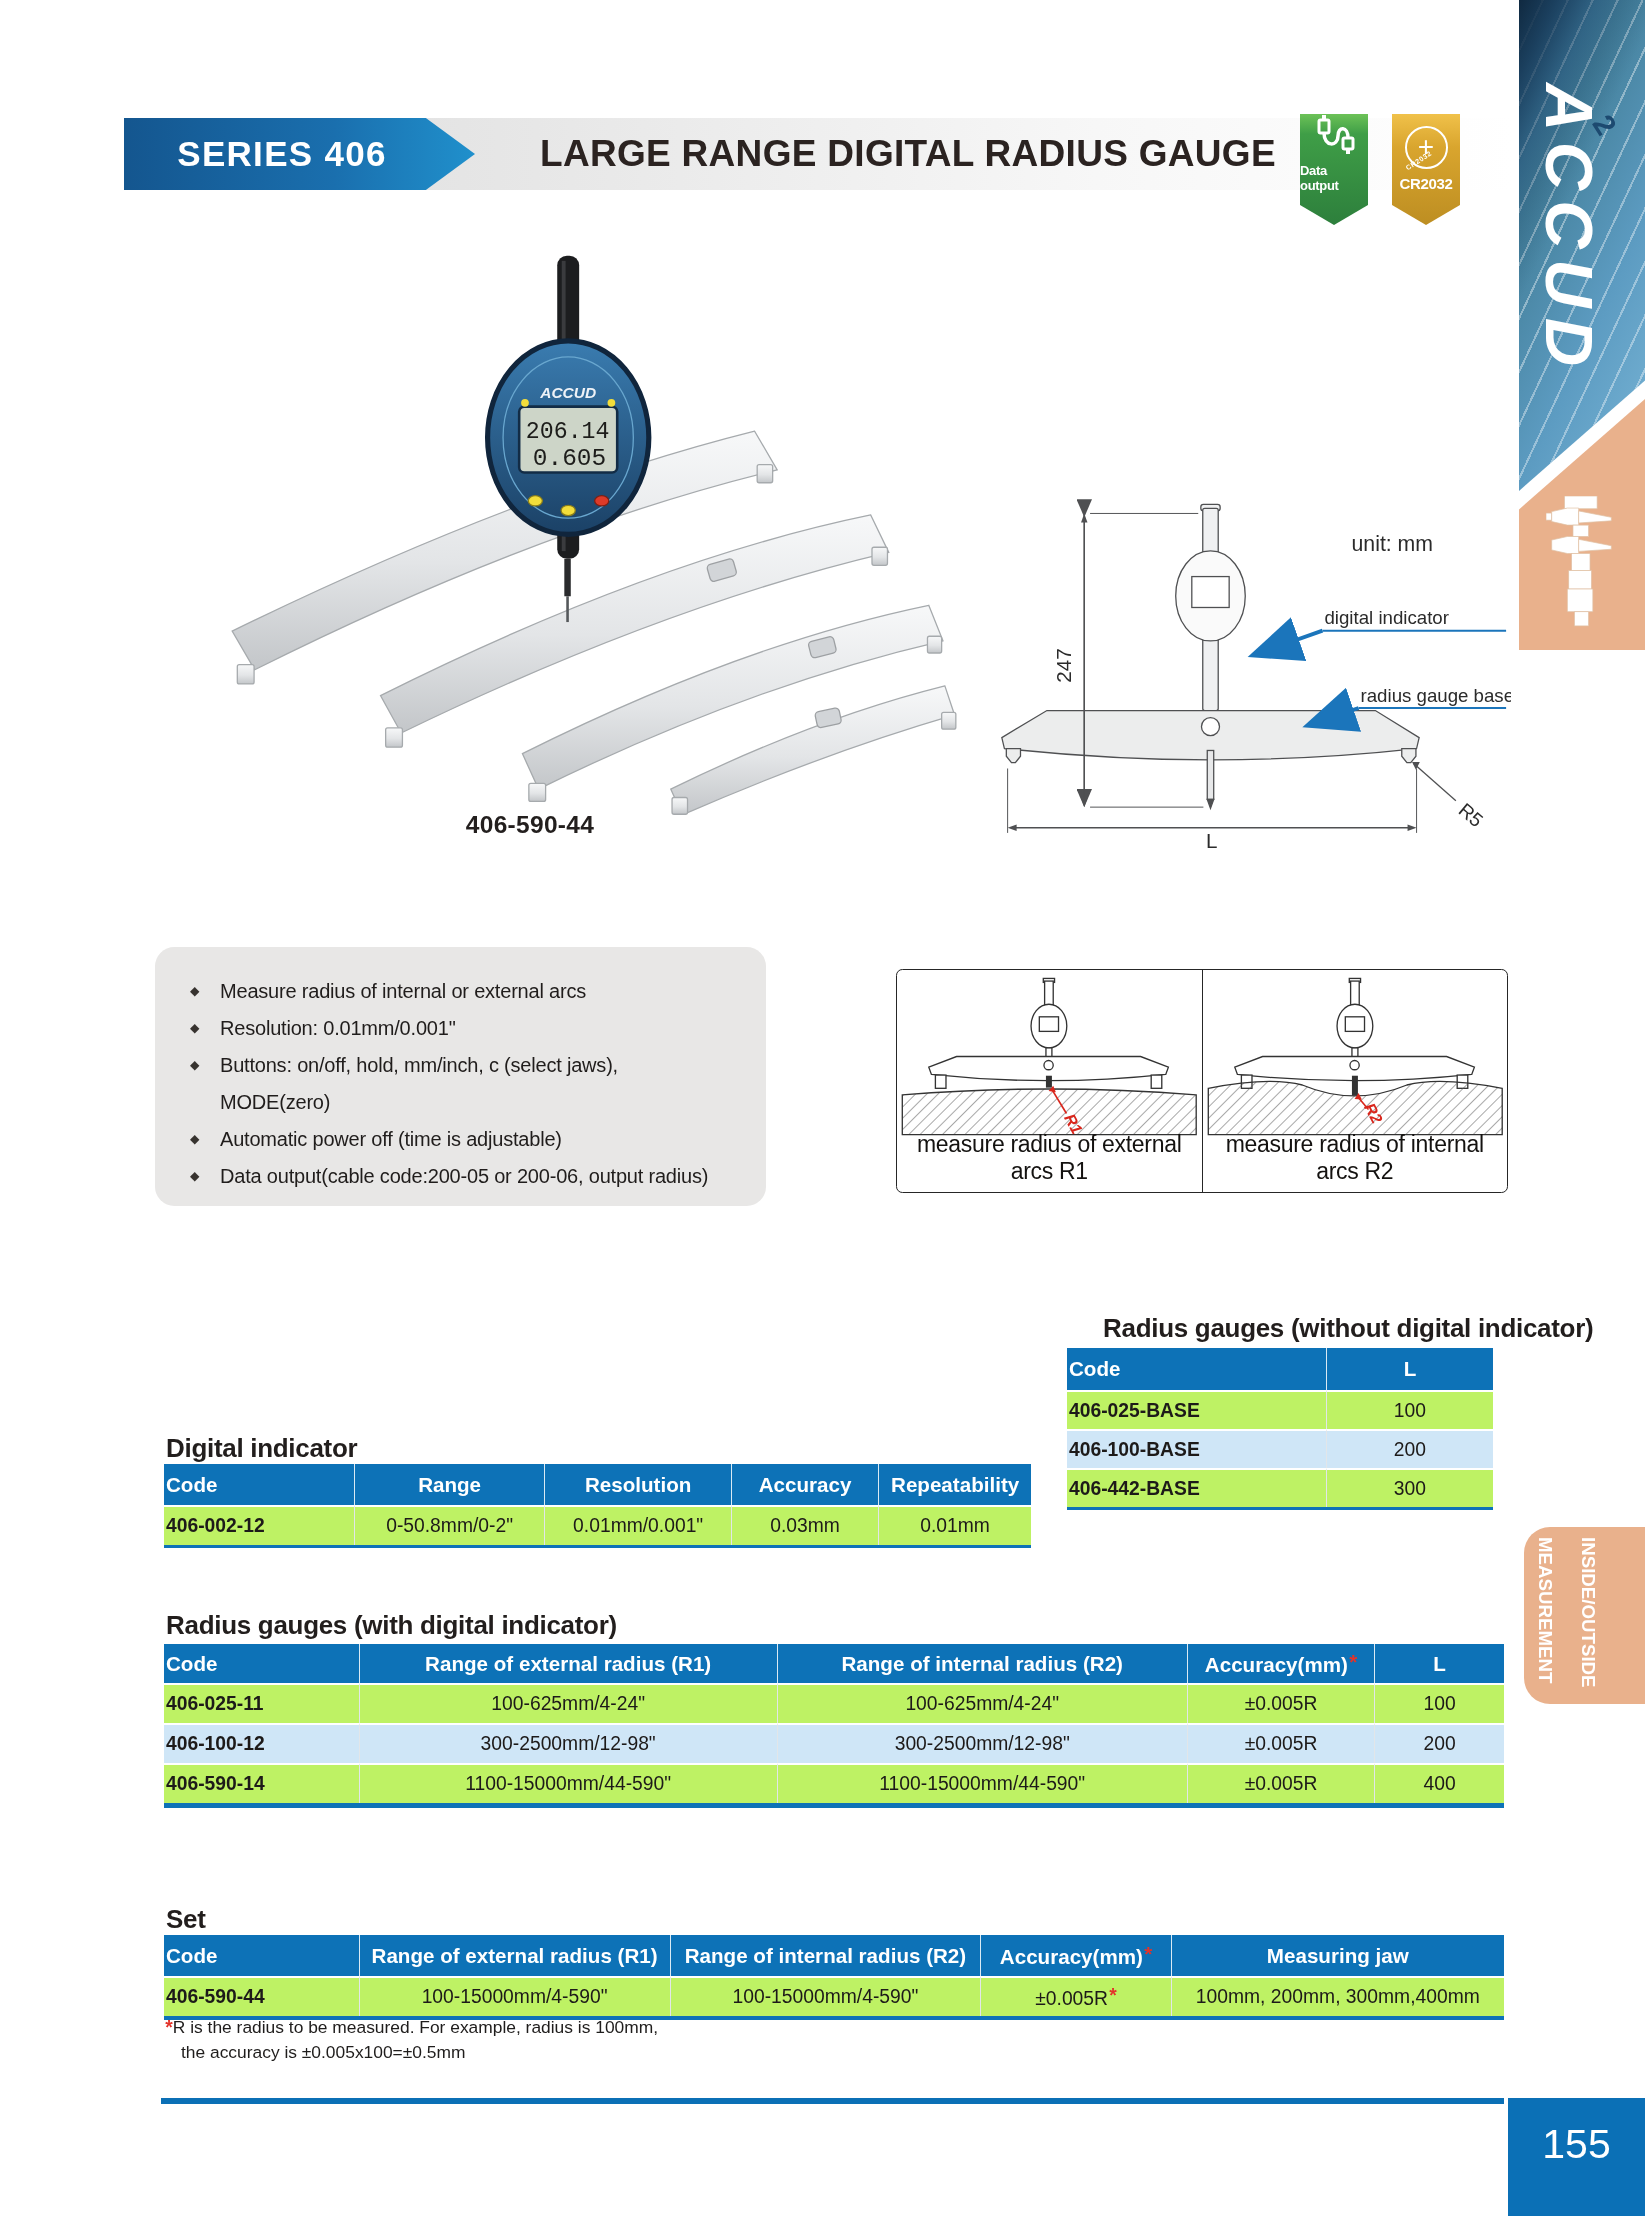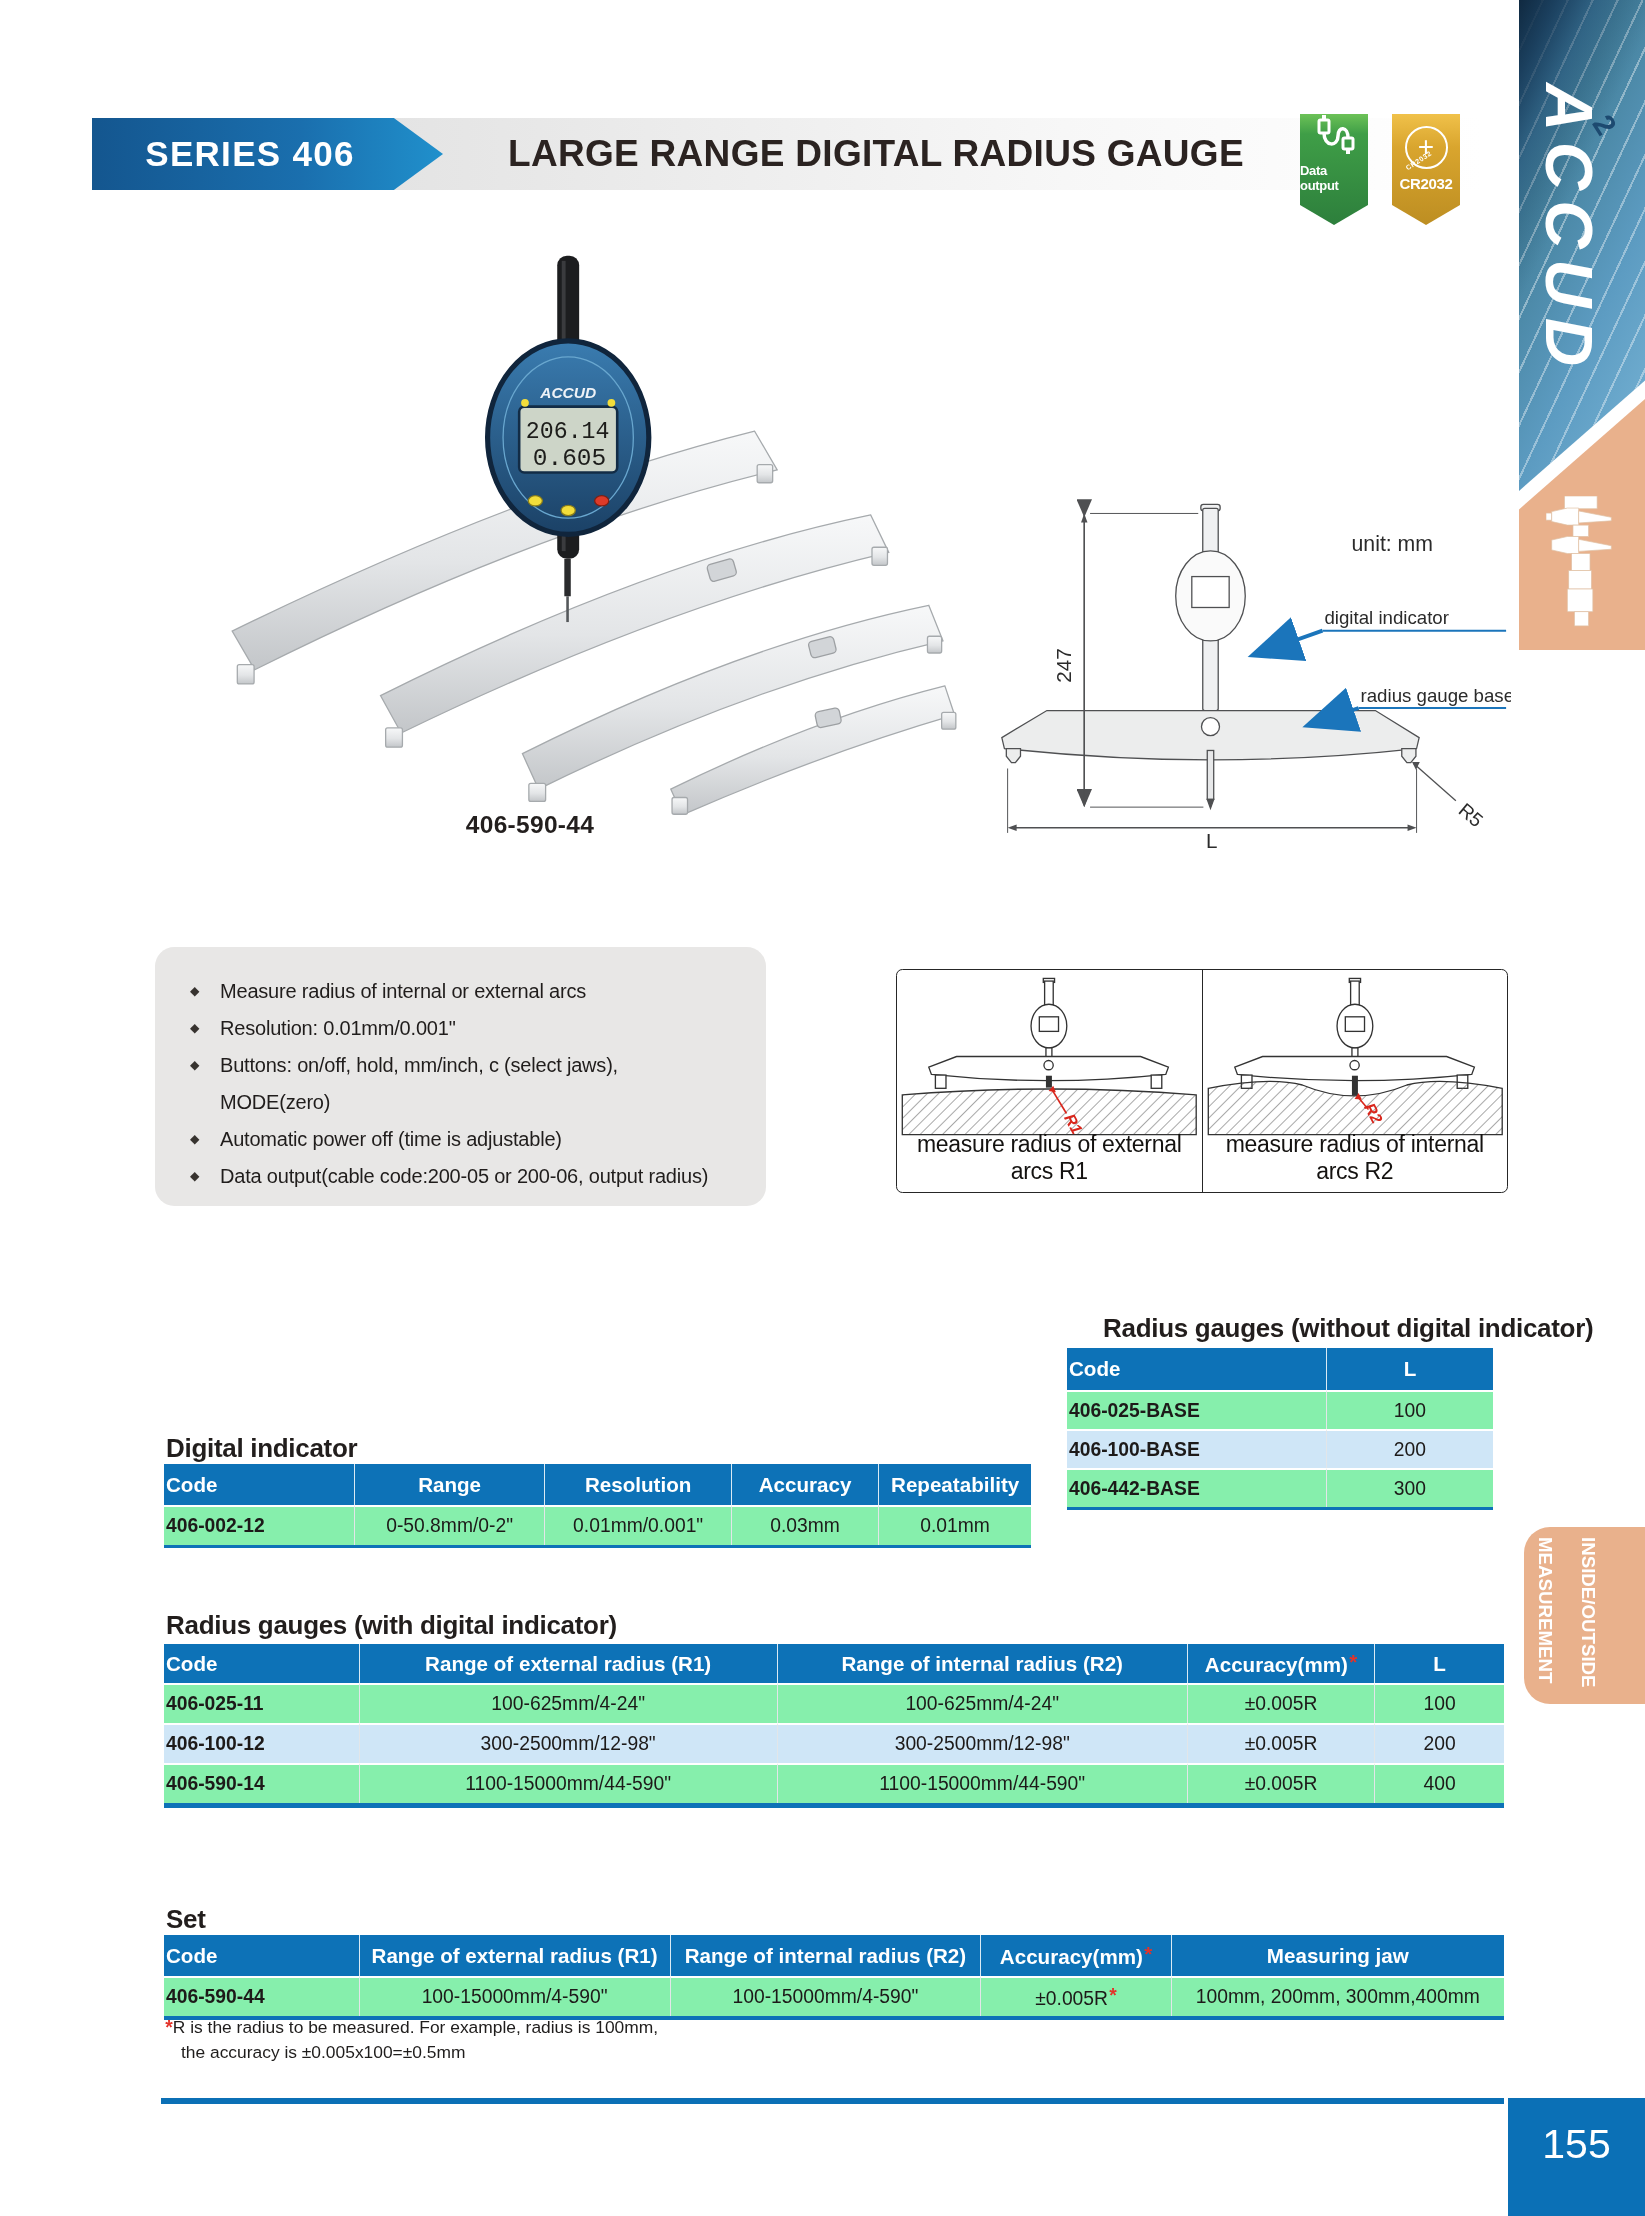--- a/index.html
+++ b/index.html
@@ -1,20 +1,20 @@
 <!DOCTYPE html>
 <html style="font-size:10.3px"><head>
 <meta charset="utf-8">
 <style>
   html,body{margin:0;padding:0;background:#fff;}
   .page{position:relative;width:1645px;height:2216px;background:#fff;overflow:hidden;
         font-family:"Liberation Sans",sans-serif;color:#1f1c1b;}
 
   
-  .series-band{position:absolute;left:92px;top:118px;width:1390px;height:72px;
+  .series-band{position:absolute;left:124px;top:118px;width:1390px;height:72px;
     background:linear-gradient(90deg,#dcdcdc 0%,#e9e9e9 35%,#f7f7f7 70%,#ffffff 100%);}
   .series-arrow{position:absolute;left:0;top:0;width:351px;height:72px;
     clip-path:polygon(0 0,86% 0,100% 50%,86% 100%,0 100%);
     background:linear-gradient(90deg,#14568f 0%,#1a6fae 60%,#2090cc 100%);
     display:flex;align-items:center;justify-content:center;padding-right:35px;box-sizing:border-box;}
   .series-arrow span{color:#fff;font-size:35px;font-weight:bold;letter-spacing:1.3px;}
   .series-title{position:absolute;left:416px;top:0;height:72px;line-height:72px;
     font-size:37px;font-weight:bold;color:#2b2321;letter-spacing:0.3px;white-space:nowrap;}
 
   
@@ -78,21 +78,21 @@
   .panel{flex:1;position:relative;}
   .panel.first{border-right:1.9px solid #262626;}
   .panel svg{position:absolute;top:1.3px;left:0;width:100%;height:181px;}
   .panel .cap{position:absolute;bottom:7px;width:100%;text-align:center;font-size:23px;
     color:#141210;letter-spacing:-0.3px;}
 
   
   .tbl-title{position:absolute;font-size:26px;font-weight:bold;color:#221e1d;letter-spacing:-0.3px;}
   .tbl{position:absolute;border-collapse:separate;border-spacing:0;table-layout:fixed;}
   .tbl th{background:#0d72b7;color:#fff;font-size:20.6px;font-weight:bold;}
-  .tbl td{font-size:19.3px;color:#1d1a19;background:#86efac;}
+  .tbl td{font-size:19.3px;color:#1d1a19;background:#bef264;}
   .tbl tbody tr:nth-child(even) td{background:#cfe6f7;}
   .tbl th:first-child,.tbl td:first-child{text-align:left;padding-left:2px;}
   .tbl td:first-child{font-weight:bold;}
   .tbl th:not(:first-child),.tbl td:not(:first-child){text-align:center;}
   .tbl th:not(:last-child){border-right:1.3px solid rgba(255,255,255,.85);}
   .tbl td:not(:last-child){border-right:1.3px solid #e2e6e9;}
   .tbl tbody td{border-top:2.6px solid #fff;}
   .tbl-base{left:1067px;top:1348px;width:426px;border-bottom:3.2px solid #0d72b7;}
   .tbl-base th{height:40px;} .tbl-base td{height:35px;}
   .tbl-ind{left:164px;top:1464px;width:867px;border-bottom:3.2px solid #0d72b7;}

